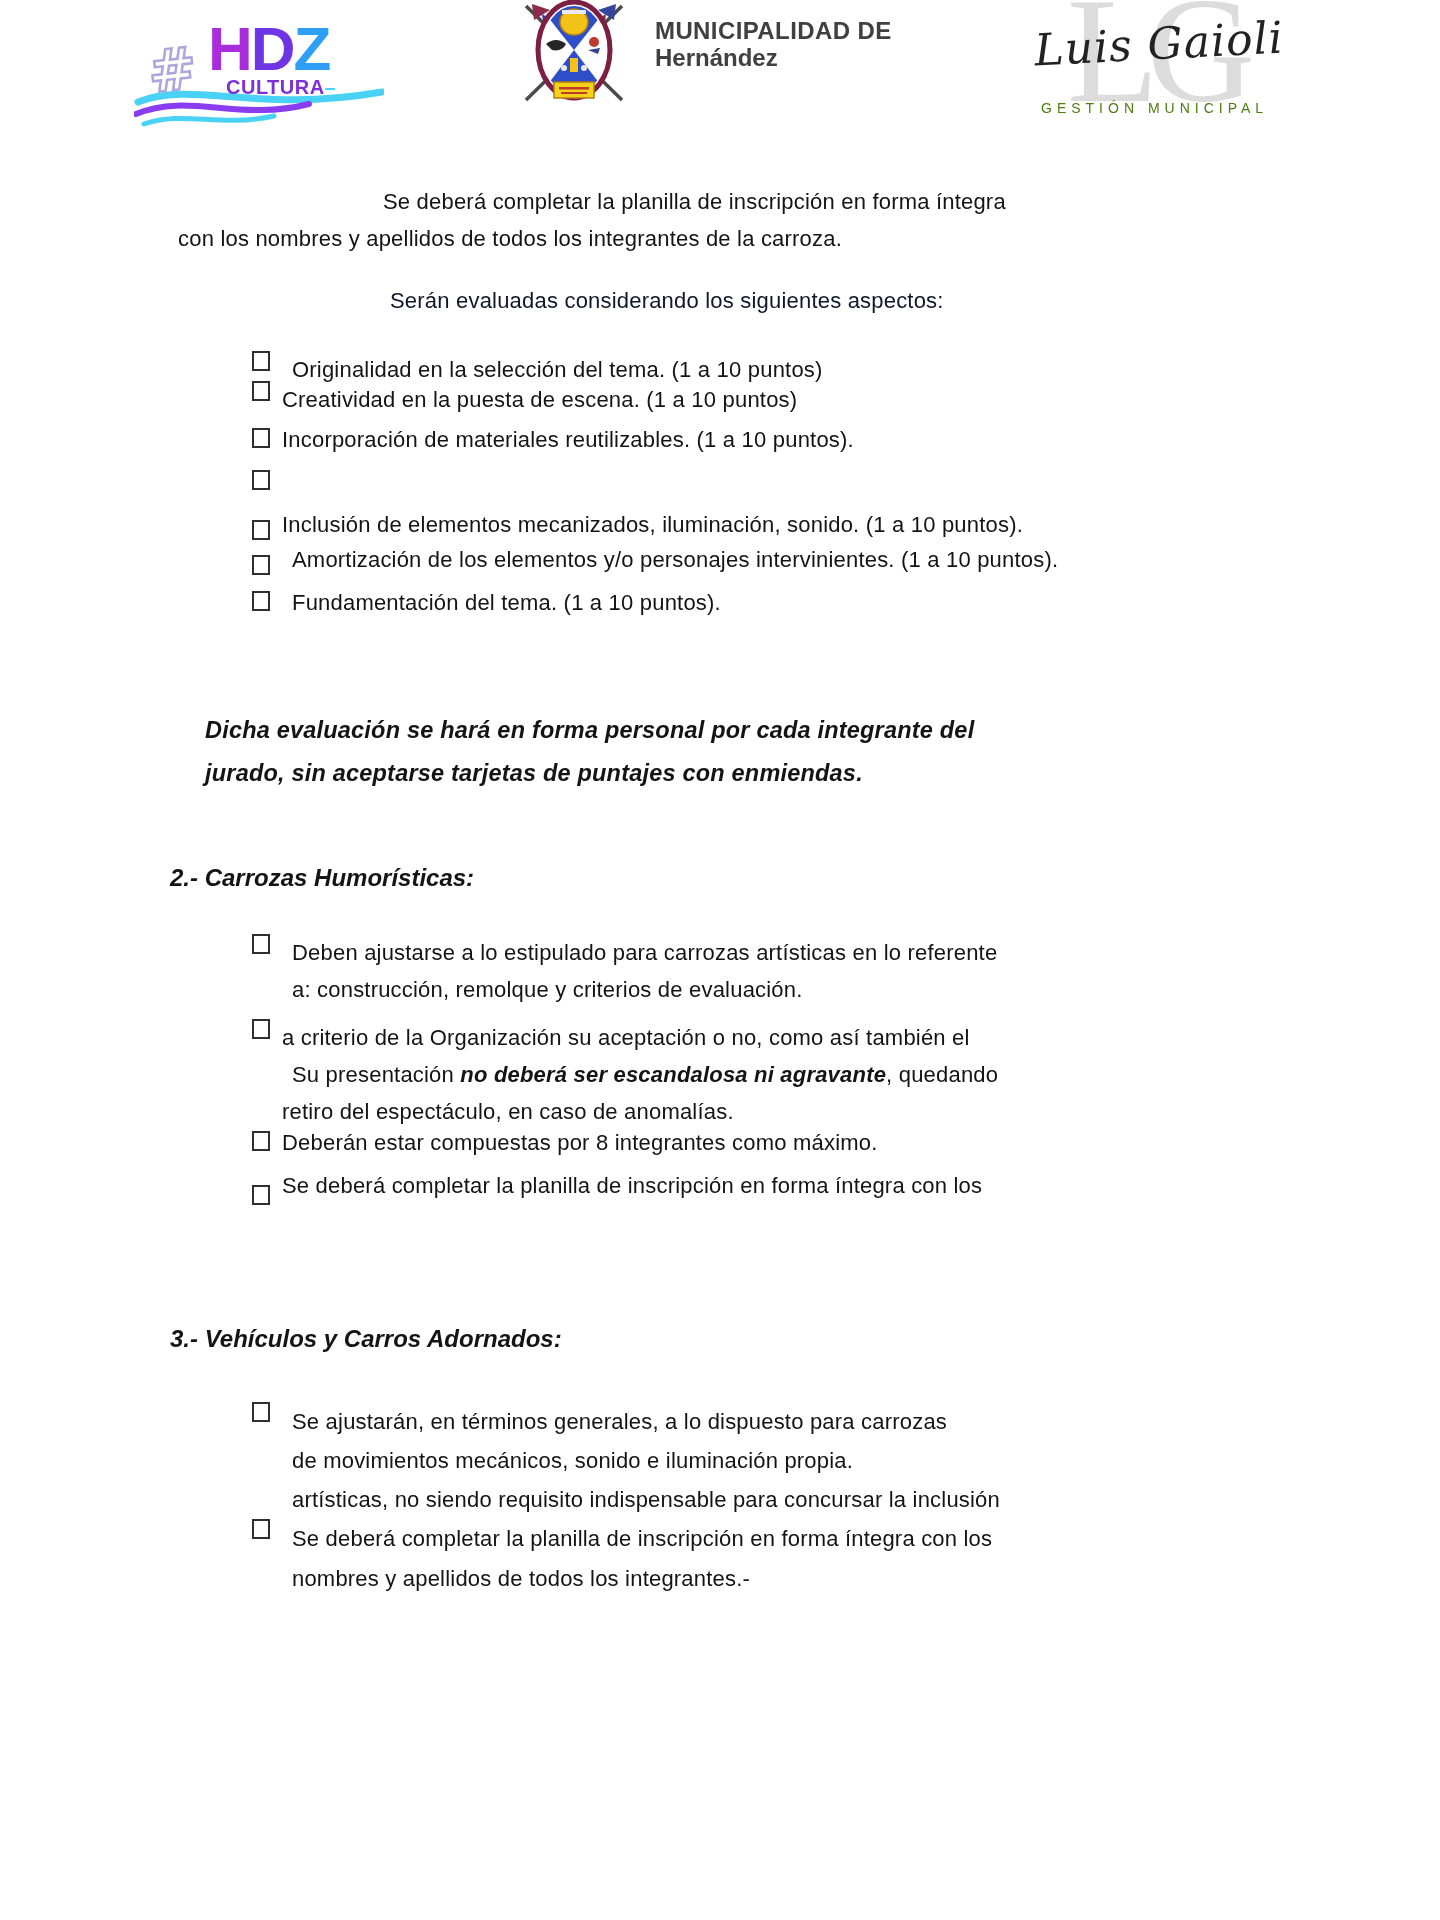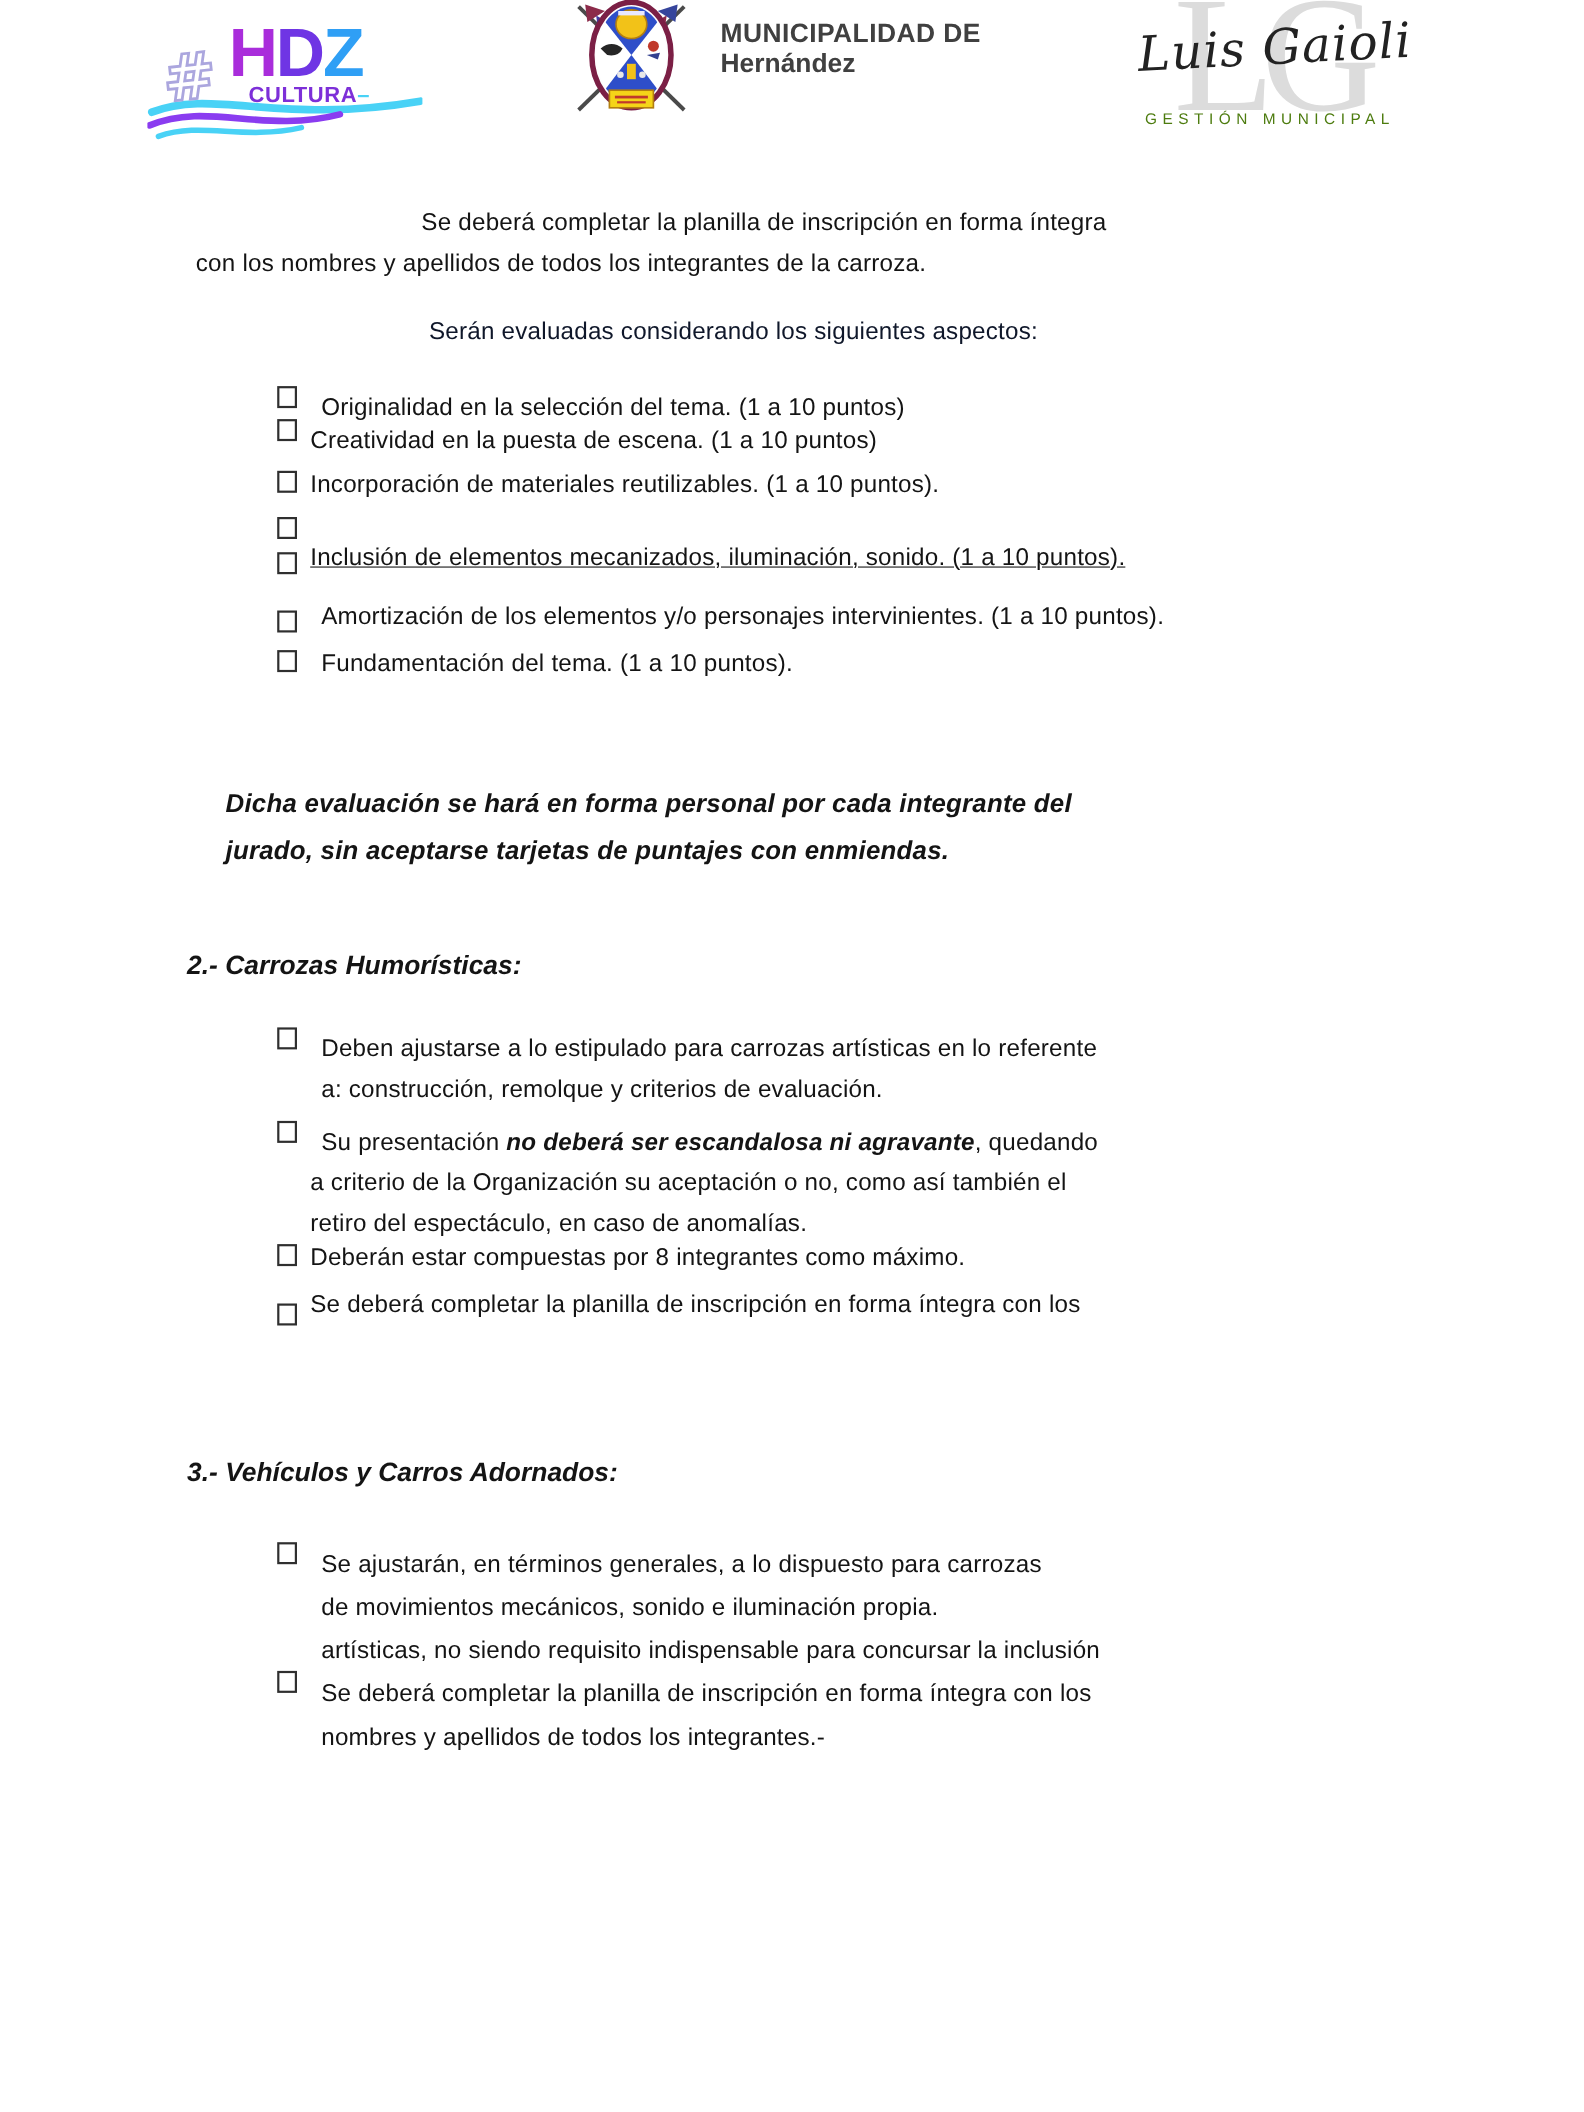--- a/index.html
+++ b/index.html
@@ -144,21 +144,21 @@
     <span class="cb up"></span>
     <span class="ln">Creatividad en la puesta de escena. (1 a 10 puntos)</span>
   </div>
   <div class="bullet" style="top:421px;">
     <span class="cb"></span>
     <span class="ln">Incorporación de materiales reutilizables. (1 a 10 puntos).</span>
   </div>
   <div class="bullet" style="top:463px;">
     <span class="cb"></span>
   </div>
-  <div class="bullet" style="top:488px;text-decoration:underline;">
+  <div class="bullet" style="top:506px;">
     <span class="cb down"></span>
     <span class="ln">Inclusión de elementos mecanizados, iluminación, sonido. (1 a 10 puntos).</span>
   </div>
   <div class="bullet" style="top:541px;">
     <span class="cb down"></span>
     <span class="ln indent-more">Amortización de los elementos y/o personajes intervinientes. (1 a 10 puntos).</span>
   </div>
   <div class="bullet" style="top:584px;">
     <span class="cb"></span>
     <span class="ln indent-more">Fundamentación del tema. (1 a 10 puntos).</span>
@@ -174,22 +174,22 @@
   </div>
 
   <div class="bullet" style="top:934px;">
     <span class="cb up"></span>
     <div class="ln indent-more">Deben ajustarse a lo estipulado para carrozas artísticas en lo referente</div>
     <div class="ln indent-more">a: construcción, remolque y criterios de evaluación.</div>
   </div>
 
   <div class="bullet" style="top:1019px;">
     <span class="cb up"></span>
+    <div class="ln">a criterio de la Organización su aceptación o no, como así también el</div>
     <div class="ln indent-more"><span>Su presentación </span><span class="emph">no deberá ser escandalosa ni agravante</span><span>, quedando</span></div>
-    <div class="ln">a criterio de la Organización su aceptación o no, como así también el</div>
     <div class="ln">retiro del espectáculo, en caso de anomalías.</div>
   </div>
 
   <div class="bullet" style="top:1124px;">
     <span class="cb"></span>
     <span class="ln">Deberán estar compuestas por 8 integrantes como máximo.</span>
   </div>
 
   <div class="bullet" style="top:1167px;">
     <span class="cb down2"></span>

